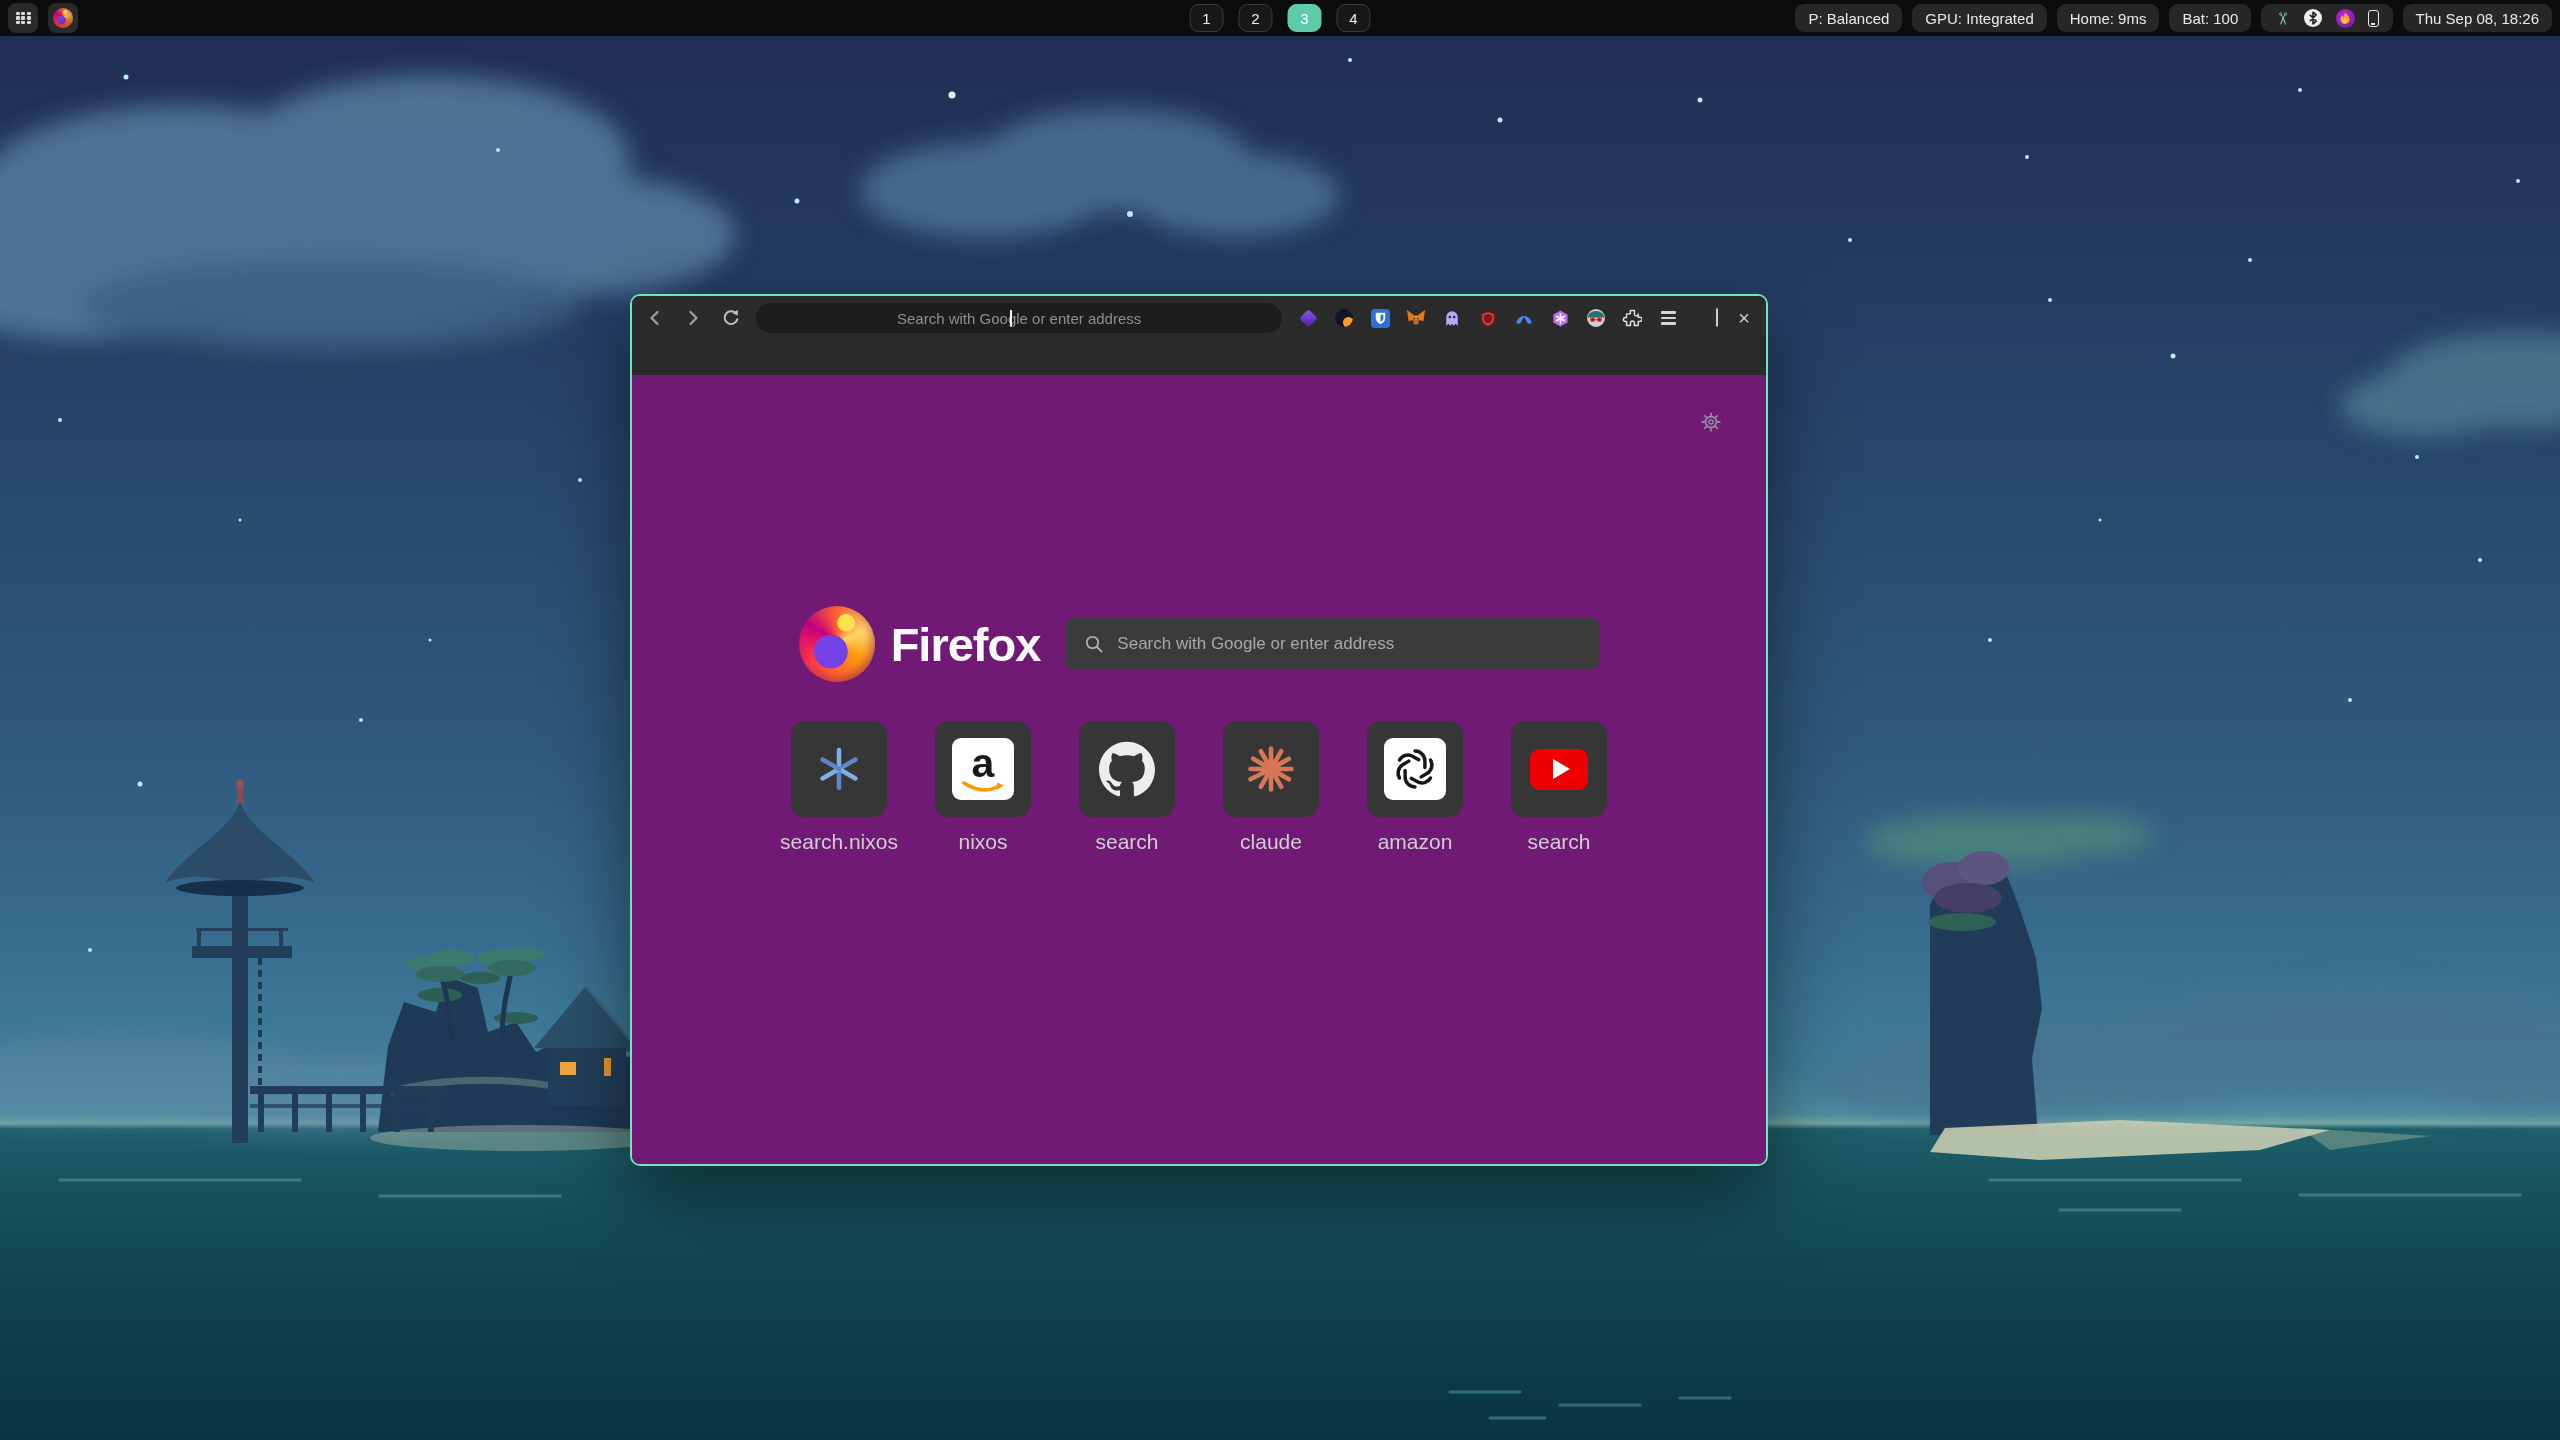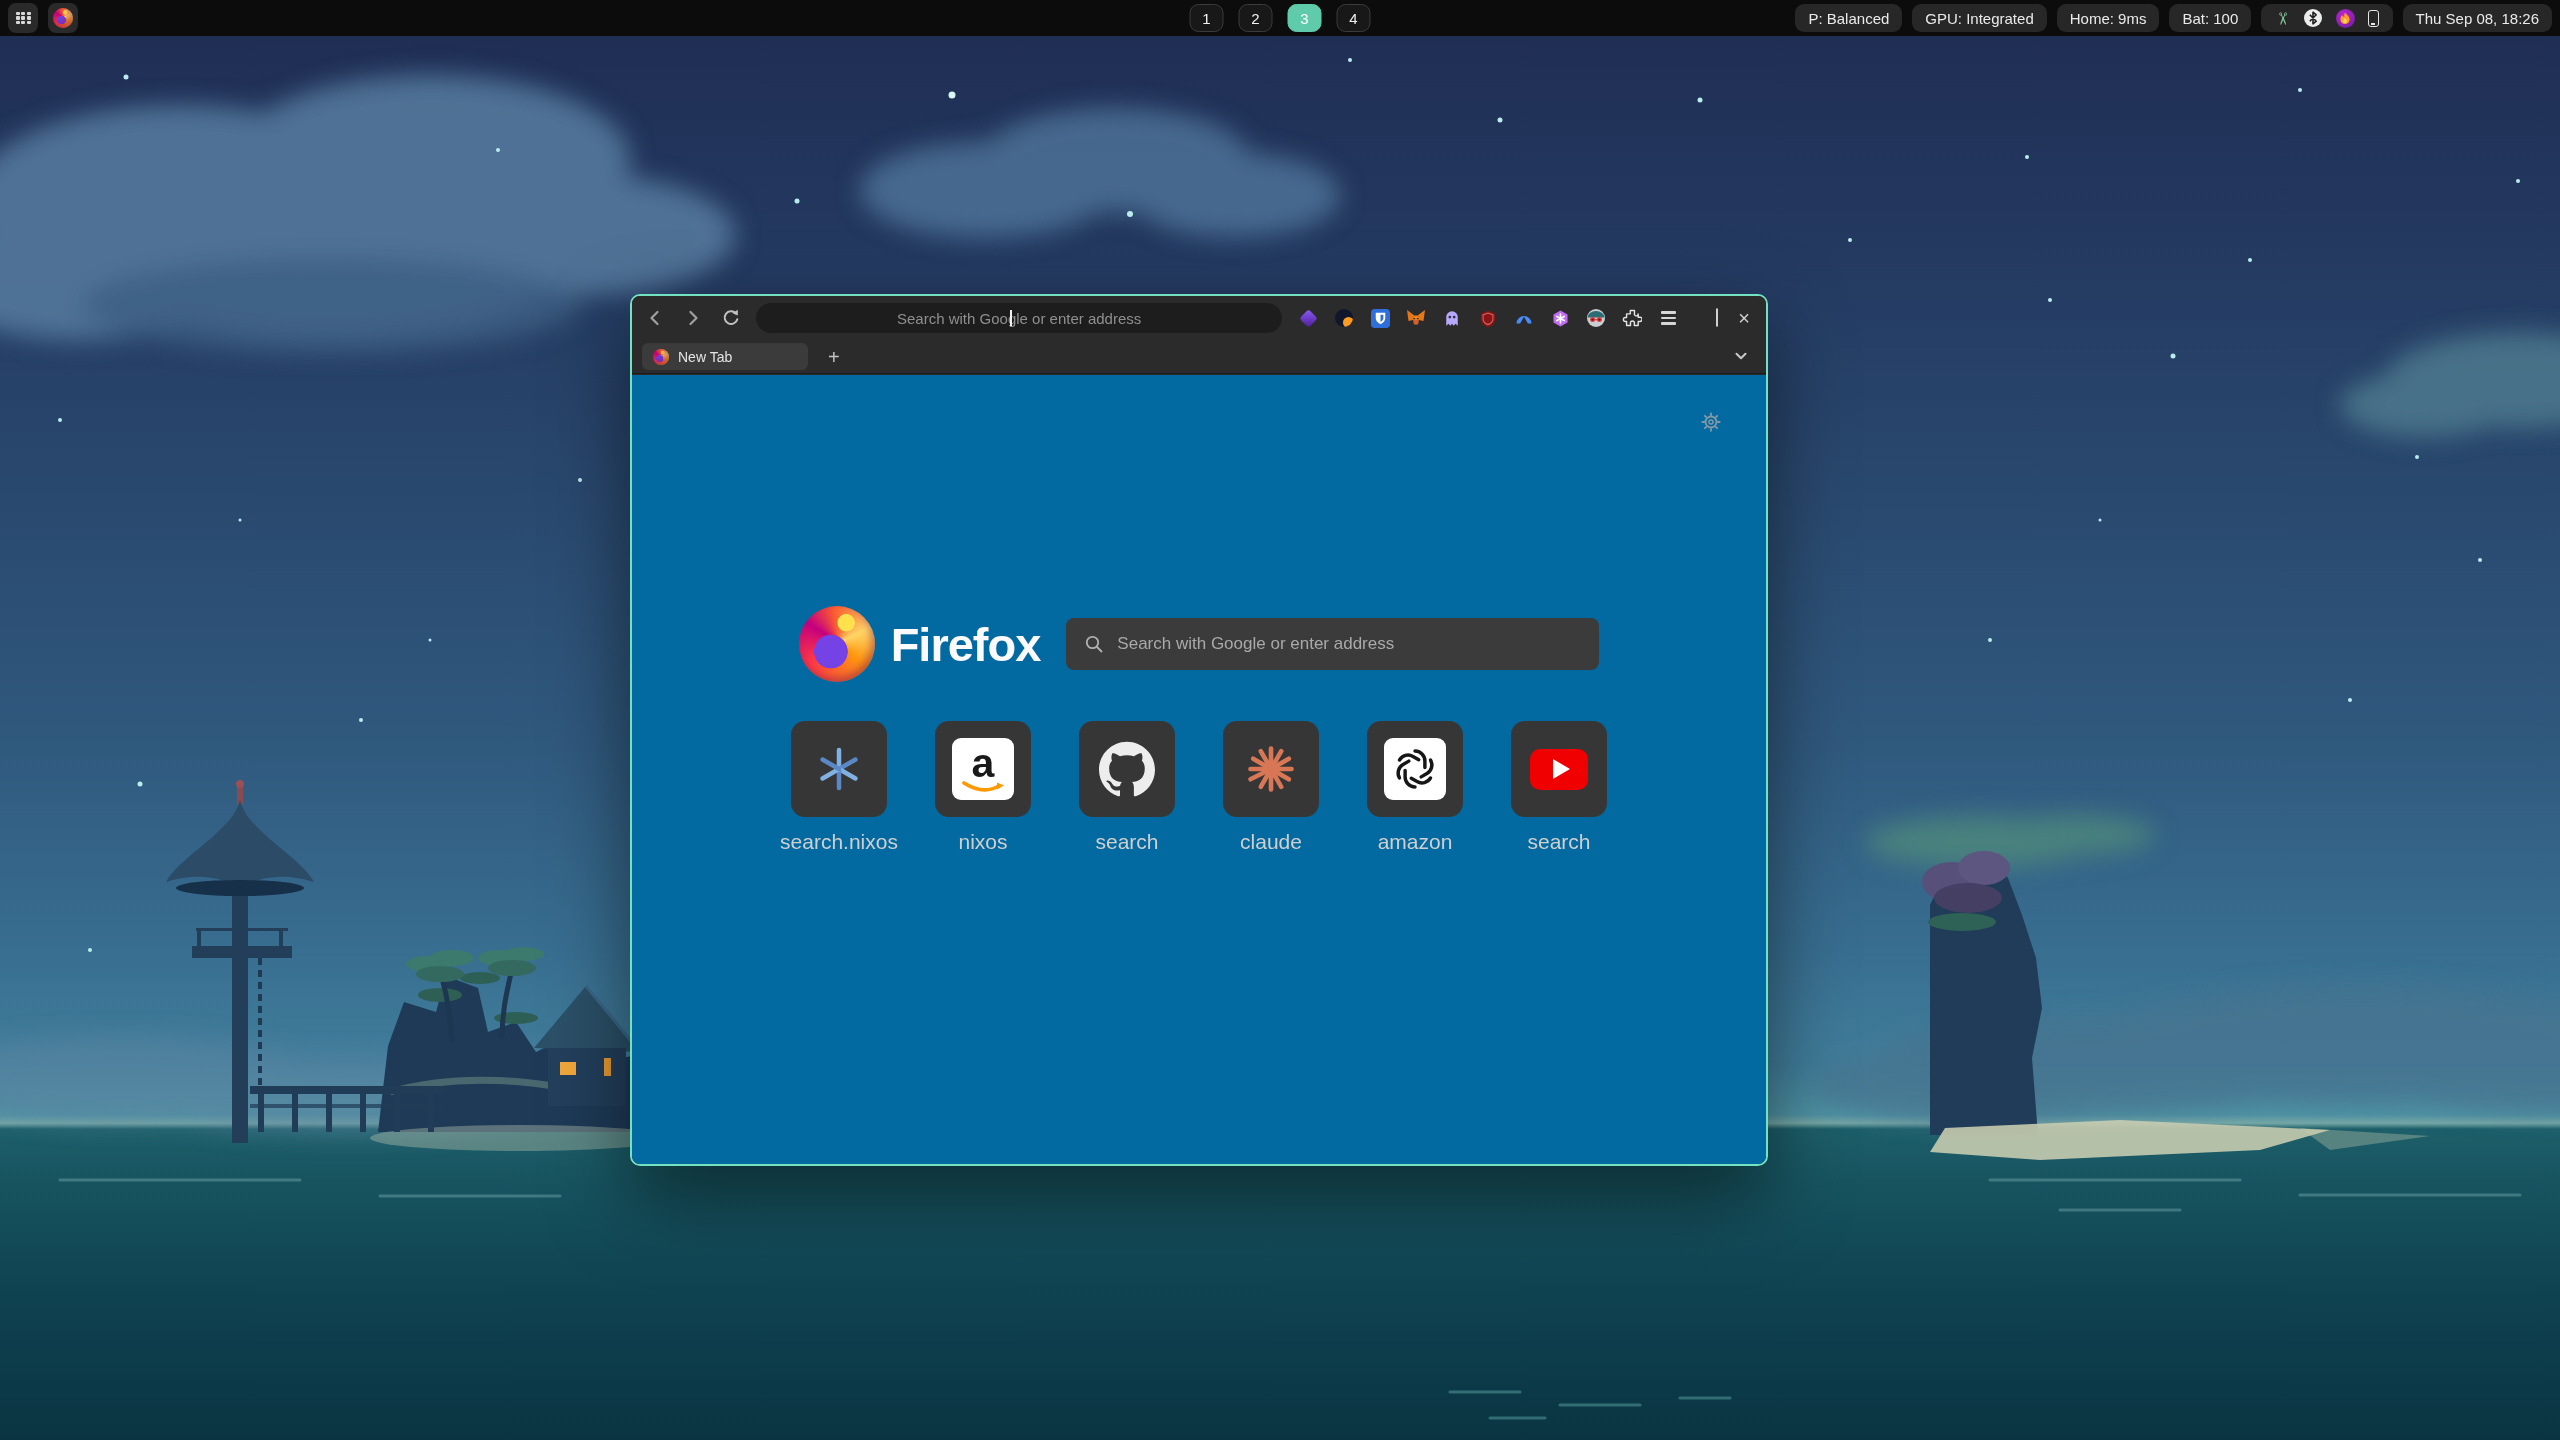--- a/index.html
+++ b/index.html
@@ -67,21 +67,21 @@
   .max-box { width:11px; height:11px; border:1.8px solid #d0d0d0; border-radius:1px; }
   .close-x { color:#d0d0d0; font-size:20px; line-height:1; }
   .tabbar { height:34px; background:#2b2b2b; border-bottom:1px solid #1c1c1c;
     display:flex; align-items:center; position:relative; }
   .tab { margin-left:10px; width:166px; height:27px; background:#3b3b3b; border-radius:6px;
     display:flex; align-items:center; gap:9px; padding:0 11px; }
   .tab-label { font-size:14px; color:#e4e4e4; }
   .newtab-btn { margin-left:16px; font-size:20px; color:#c2c2c2; line-height:1; padding:0 4px; }
   .tablist-btn { position:absolute; right:16px; top:7px; }
   .content { position:absolute; top:79px; left:0; right:0; bottom:0;
-    background:#0369a1; border-radius:0 0 8px 8px; overflow:hidden; }
+    background:#701a75; border-radius:0 0 8px 8px; overflow:hidden; }
   .gear-btn { position:absolute; top:36px; right:44px; opacity:.85; }
   .hero { position:absolute; top:231px; left:0; right:0;
     display:flex; align-items:center; justify-content:center; }
   .ff { border-radius:50%;
     background:
       radial-gradient(circle at 62% 22%, #ffe14d 0 11%, rgba(0,0,0,0) 12%),
       radial-gradient(circle at 42% 60%, #7542e5 0 26%, rgba(0,0,0,0) 27%),
       conic-gradient(from 130deg at 52% 48%, #ff980e, #ff3647 30%, #c4007f 48%, #ff5f2e 62%, #ffd567 82%, #ff980e);
     box-shadow:inset -3px -4px 8px rgba(120,0,90,.45); }
   .biglogo { width:76px; height:76px; margin-right:16px; }
@@ -422,32 +422,20 @@
           <i></i>
         </span>
     </div>
     <div class="winctl">
       <span><span class="min-bar"></span></span>
       <span><span class="max-box"></span></span>
       <span class="close-x">×</span>
     </div>
   </div>
 
-  <div class="tabbar">
-    <div class="tab">
-      <span class="ff" style="width:16px;height:16px;display:block"></span>
-      <span class="tab-label">New Tab</span>
-    </div>
-    <span class="newtab-btn">+</span>
-    <span class="tablist-btn">
-      <svg width="18" height="18" viewBox="0 0 16 16">
-          <path d="M4 6l4 4 4-4" stroke="#c9c9c9" stroke-width="1.8" fill="none" stroke-linecap="round" stroke-linejoin="round"></path>
-        </svg>
-    </span>
-  </div>
 
   <div class="content">
     <span class="gear-btn">
       <svg width="22" height="22" viewBox="0 0 24 24">
         <g fill="#9aa0a6">
           <rect x="11" y="1.5" width="2" height="4" rx="1"></rect>
             <rect x="11" y="1.5" width="2" height="4" rx="1" transform="rotate(45 12 12)"></rect>
           <rect x="11" y="1.5" width="2" height="4" rx="1" transform="rotate(90 12 12)"></rect>
             <rect x="11" y="1.5" width="2" height="4" rx="1" transform="rotate(135 12 12)"></rect>
           <rect x="11" y="1.5" width="2" height="4" rx="1" transform="rotate(180 12 12)"></rect>

